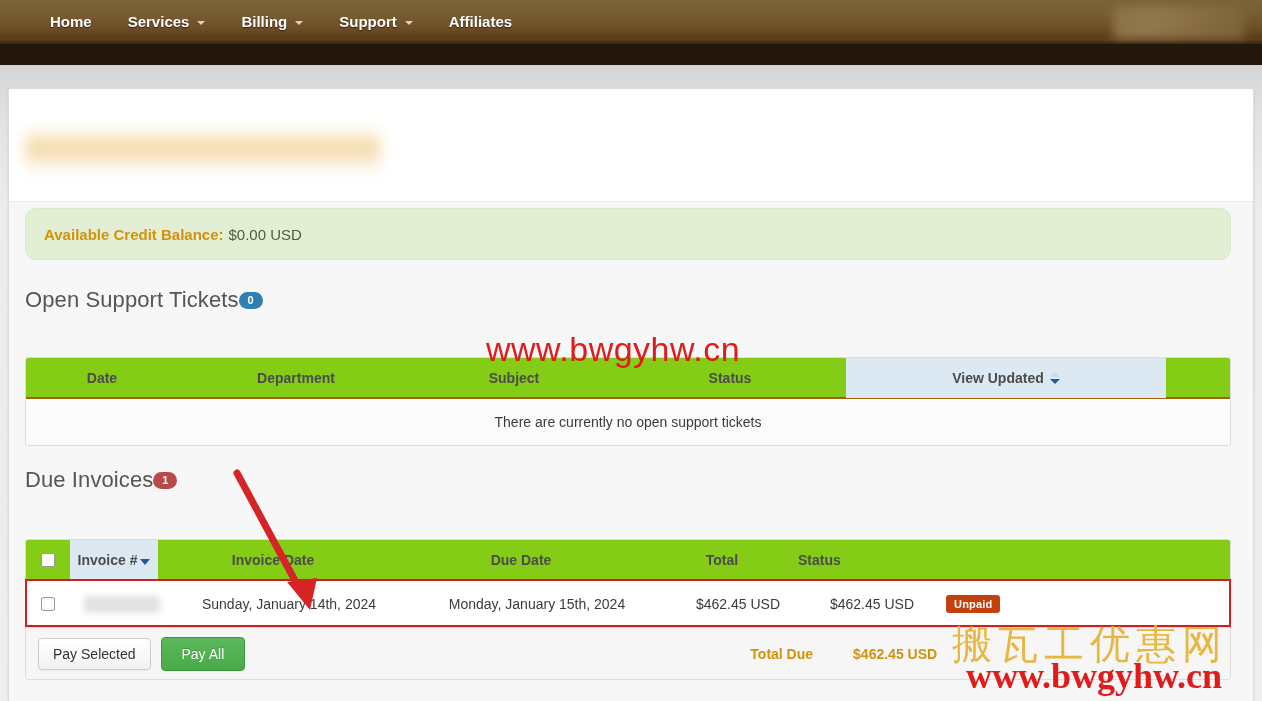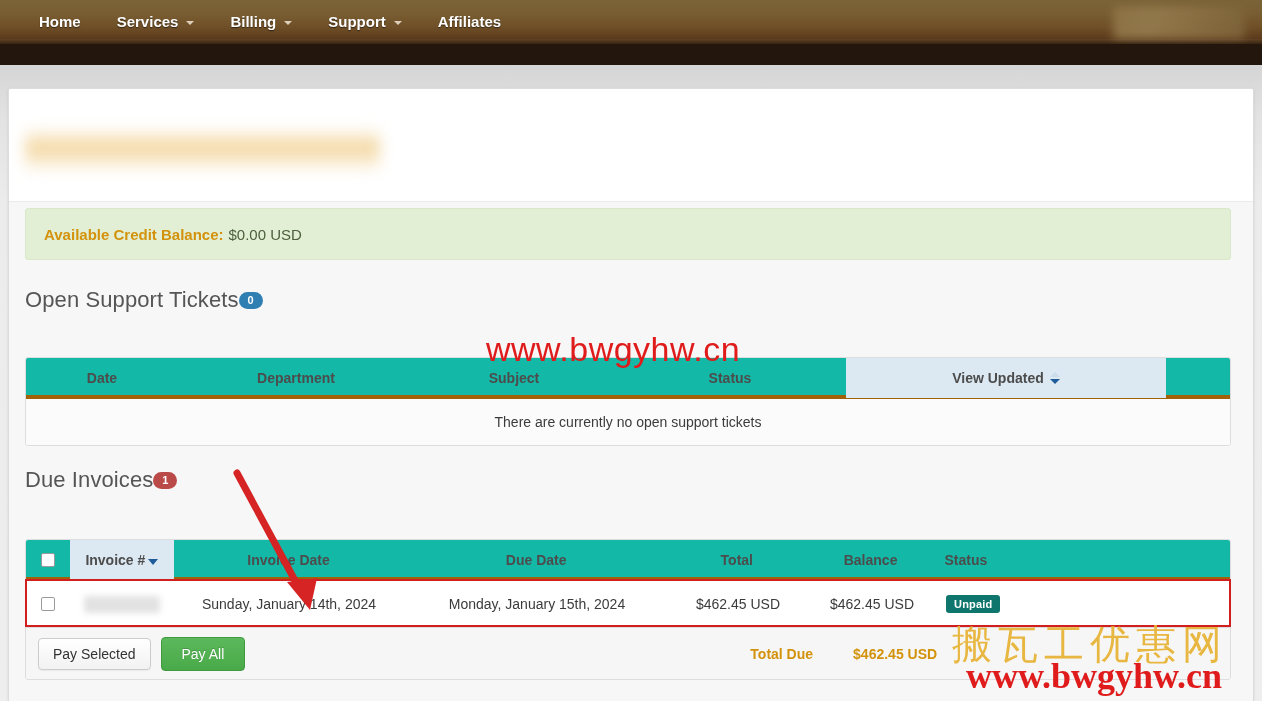--- a/index.html
+++ b/index.html
@@ -27,21 +27,21 @@
   .navbar::after {
     content: "";
     position: absolute; left: 0; bottom: 0; width: 100%; height: 5px;
     background: linear-gradient(to bottom, rgba(255,255,255,0.05), rgba(0,0,0,0.25));
   }
   .nav-inner {
     position: relative;
     height: 44px;
     display: flex;
     align-items: center;
-    padding-left: 21px;
+    padding-left: 32px;
   }
   .nav-item {
     color: #ffffff;
     font-size: 15px;
     font-weight: bold;
     padding: 0 18px;
     line-height: 44px;
     text-shadow: 0 1px 1px rgba(0,0,0,0.55);
     white-space: nowrap;
     cursor: pointer;
@@ -118,21 +118,21 @@
     border-radius: 6px;
   }
 
   
   .credit-alert {
     position: absolute;
     left: 16px; top: 119px;
     width: 1206px; height: 52px;
     background: #e3efd4;
     border: 1px solid #d9e8c8;
-    border-radius: 3px;
+    border-radius: 11px;
     display: flex;
     align-items: center;
     padding-left: 18px;
   }
   .credit-label {
     color: #d3920c;
     font-weight: bold;
     font-size: 15px;
   }
   .credit-value {
@@ -173,22 +173,22 @@
   .tbl {
     position: absolute;
     border: 1px solid #dddddd;
     background: #ffffff;
     border-radius: 3px;
     overflow: hidden;
   }
   .thead {
     display: flex;
     height: 41px;
-    background: #14b8a6;
-    border-bottom: 4px solid #a16207;
+    background: #84cc16;
+    border-bottom: 2px solid #a16207;
   }
   .th {
     display: flex;
     align-items: center;
     justify-content: center;
     font-size: 14px;
     font-weight: bold;
     color: #4c4c4c;
     height: 40px;
     cursor: pointer;
@@ -263,21 +263,21 @@
     width: 76px; height: 17px;
     background: #e2e2e2;
     filter: blur(3px);
     border-radius: 2px;
   }
 
   .status-unpaid {
     display: inline-flex;
     align-items: center;
     justify-content: center;
-    background: #0f766e;
+    background: #c2410c;
     color: #ffffff;
     font-size: 11px;
     font-weight: bold;
     padding: 3px 8px;
     border-radius: 3px;
     letter-spacing: 0.2px;
   }
 
   .btn {
     display: inline-flex;
@@ -455,35 +455,32 @@
     <div class="section-head" style="left:16px; top:378px;">
       <span class="st">Due Invoices</span>
       <span class="badge badge-red">1</span>
     </div>
 
     <div class="tbl" style="left:16px; top:450px; width:1206px;">
       <div class="thead">
         <div class="th" style="width:44px;">
           <span class="cbox"></span>
         </div>
-        <div class="th sorted" style="width:104px;">
+        <div class="th sorted" style="width:88px;">
           <span>Invoice #</span>
           <span class="sort-caret-small"></span>
         </div>
         <div class="th" style="width:230px;">
           <span>Invoice Date</span>
         </div>
         <div class="th" style="width:266px;">
           <span>Due Date</span>
         </div>
         <div class="th" style="width:136px;">
           <span>Total</span>
-        </div>
-        <div class="th" style="width:132px;">
-          <span>Balance</span>
         </div>
         <div class="th" style="width:120px; justify-content:flex-start; padding-left:8px;">
           <span>Status</span>
         </div>
         <div class="th" style="width:174px;"></div>
       </div>
 
       <div class="tr">
         <div class="td" style="width:44px;">
           <span class="cbox"></span>

